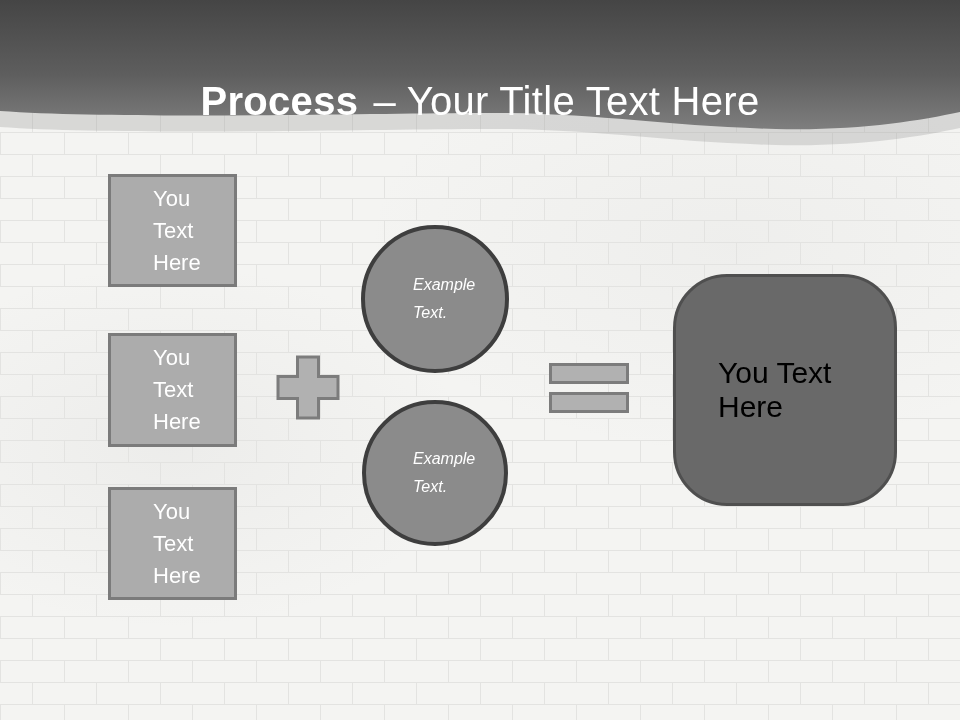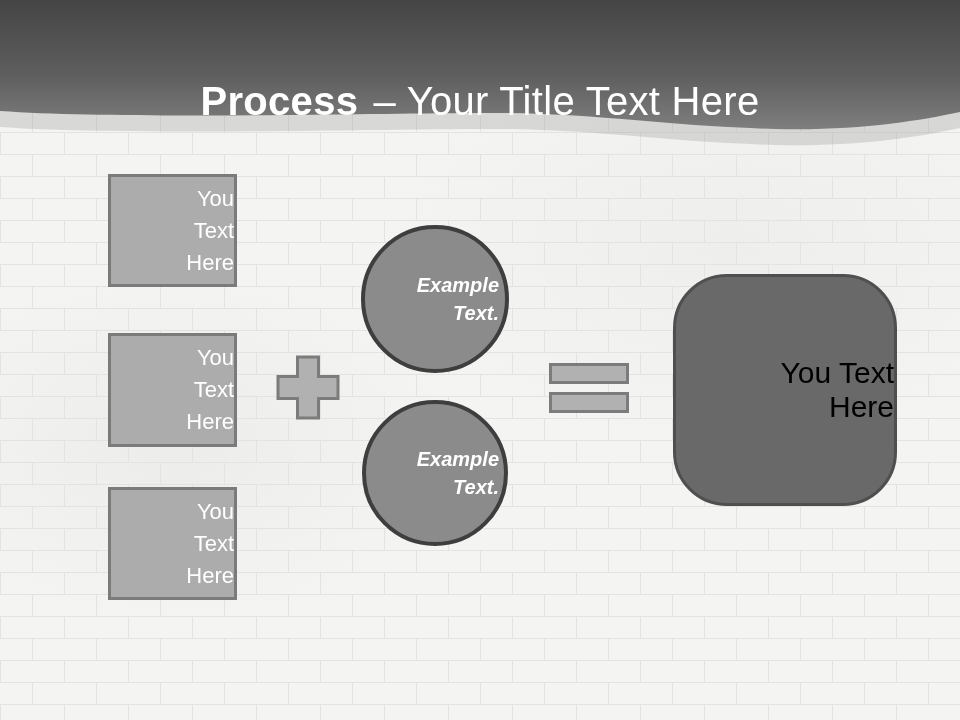--- a/index.html
+++ b/index.html
@@ -34,37 +34,37 @@
     -webkit-clip-path:path("M0 0 H960 V112 C918 121 856 131 776 129 C656 126 596 112 476 113 C336 114 116 119 0 111 Z");
     clip-path:path("M0 0 H960 V112 C918 121 856 131 776 129 C656 126 596 112 476 113 C336 114 116 119 0 111 Z");
   }
   .title{
     position:absolute;top:56px;left:0;width:960px;z-index:5;
     text-align:center;color:var(--title_text,#ffffff);
     font-size:40px;line-height:36px;font-weight:400;letter-spacing:.3px;
   }
   .title .b{font-weight:700;margin-right:.38em;}
   
-  .shape{position:absolute;z-index:4;box-sizing:border-box;display:flex;align-items:center;justify-content:center;text-align:right;padding-left:42px;}
+  .shape{position:absolute;z-index:4;box-sizing:border-box;display:flex;align-items:center;justify-content:center;text-align:left;padding-left:42px;}
   .sq{
     width:129px;background:var(--box_fill,#acacac);
     border:3px solid var(--box_border,#7b7b7b);
     color:var(--box_text,#ffffff);font-size:22px;line-height:32px;
   }
   .sq1{left:108px;top:174px;height:113px;}
   .sq2{left:108px;top:333px;height:114px;}
   .sq3{left:108px;top:487px;height:113px;}
   .sq span{display:block;width:100px;}
   .plus{position:absolute;left:276px;top:355px;z-index:4;}
   .circle{
     border-radius:50%;
     background:var(--circle_fill,#8b8b8b);
     border:4px solid var(--circle_border,#3e3e3e);
     color:var(--circle_text,#ffffff);
-    font-size:20px;font-weight:700;font-style:italic;line-height:28px;
+    font-size:16px;font-weight:400;font-style:italic;line-height:28px;
   }
   .c1{left:361px;top:225px;width:148px;height:148px;}
   .c2{left:362px;top:400px;width:146px;height:146px;}
   .circle span{display:block;width:86px;}
   .equals{position:absolute;left:549px;top:363px;z-index:4;}
   .equals .bar{
     width:80px;height:21px;box-sizing:border-box;
     background:var(--light_shape_fill,#b1b1b1);
     border:3px solid var(--light_shape_border,#7c7c7c);
   }

